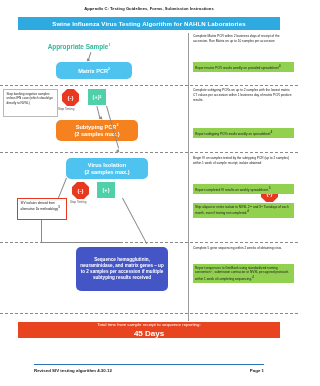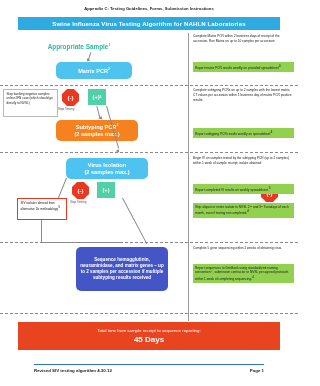--- a/index.html
+++ b/index.html
@@ -118,21 +118,21 @@
   
   .arrow-line{position:absolute;background:#8a8a8a;}
   .arrowhead{
     position:absolute;width:0;height:0;
     border-left:2px solid transparent;border-right:2px solid transparent;
     border-top:3px solid #8a8a8a;
   }
 
   
   .total-bar{
-    position:absolute;top:322px;left:18px;width:262px;height:28px;
+    position:absolute;top:322px;left:18px;width:262px;height:16px;
     background:#e8441f;color:#ffffff;
     display:flex;flex-direction:column;align-items:center;justify-content:center;
     text-align:center;
   }
   .total-label{font-size:4.4px;}
   .total-days{font-size:8px;font-weight:bold;margin-top:2px;}
 
   .footer-rule{
     position:absolute;top:364px;left:34px;width:230px;height:0;
     border-top:1.2px solid #2e75b6;

